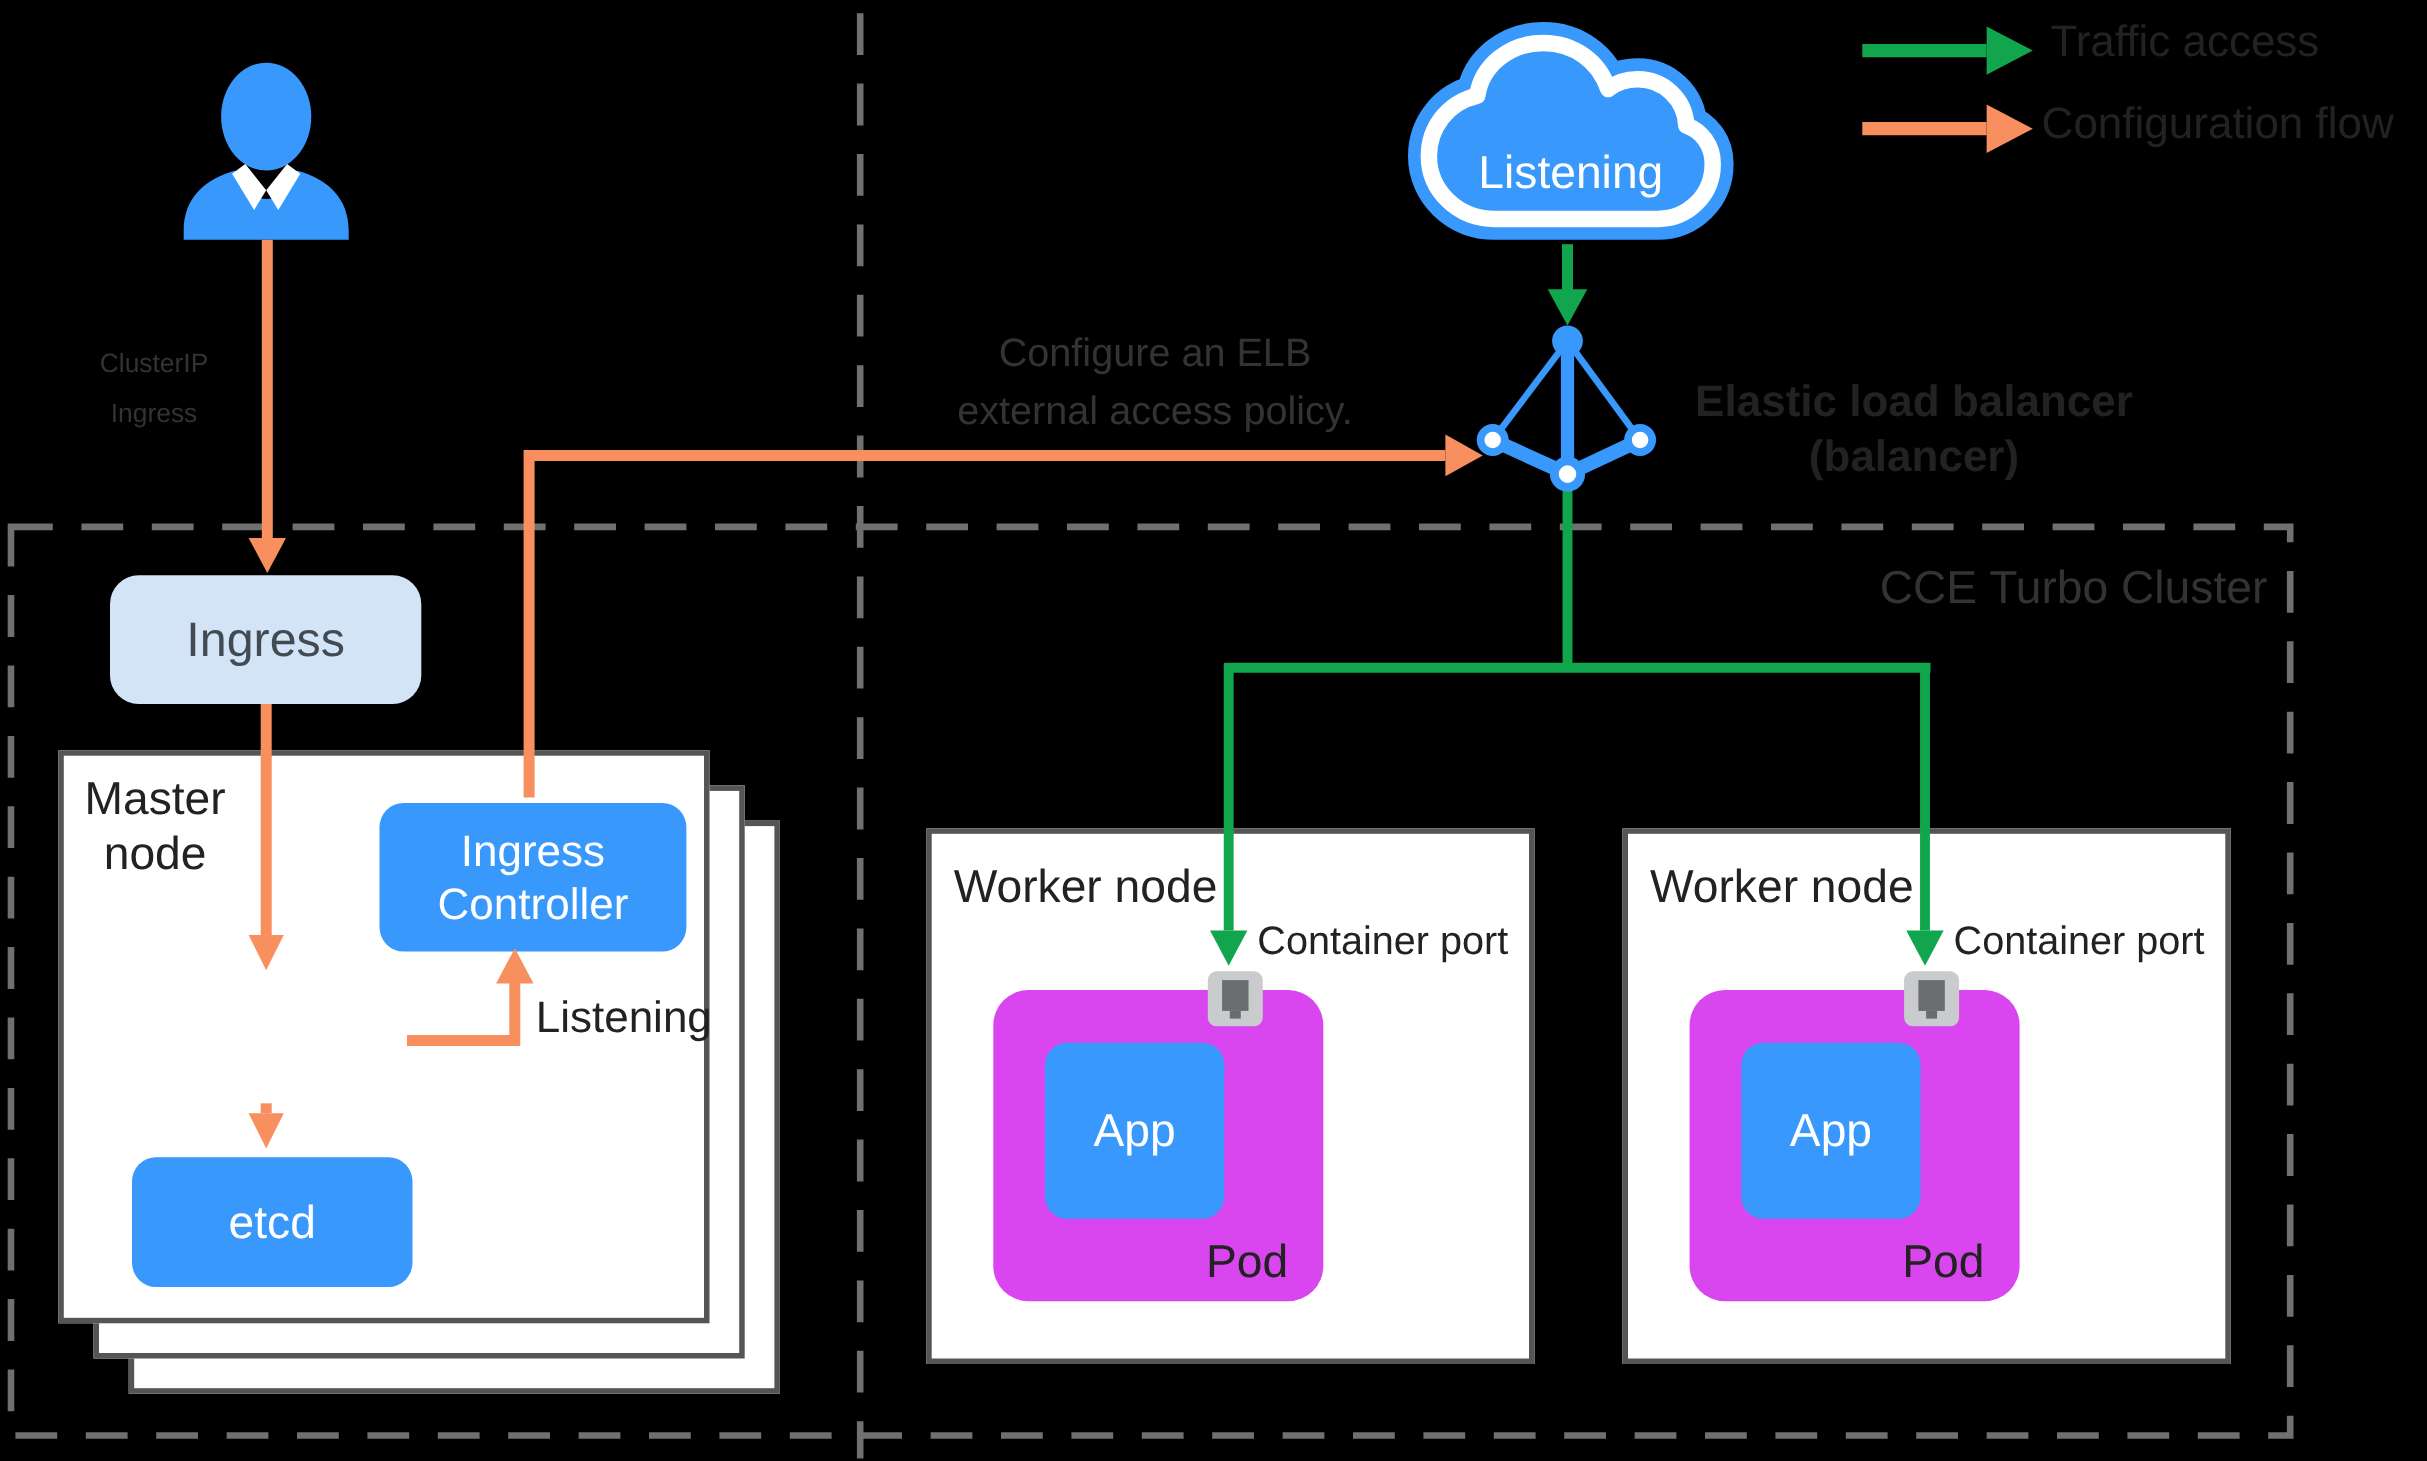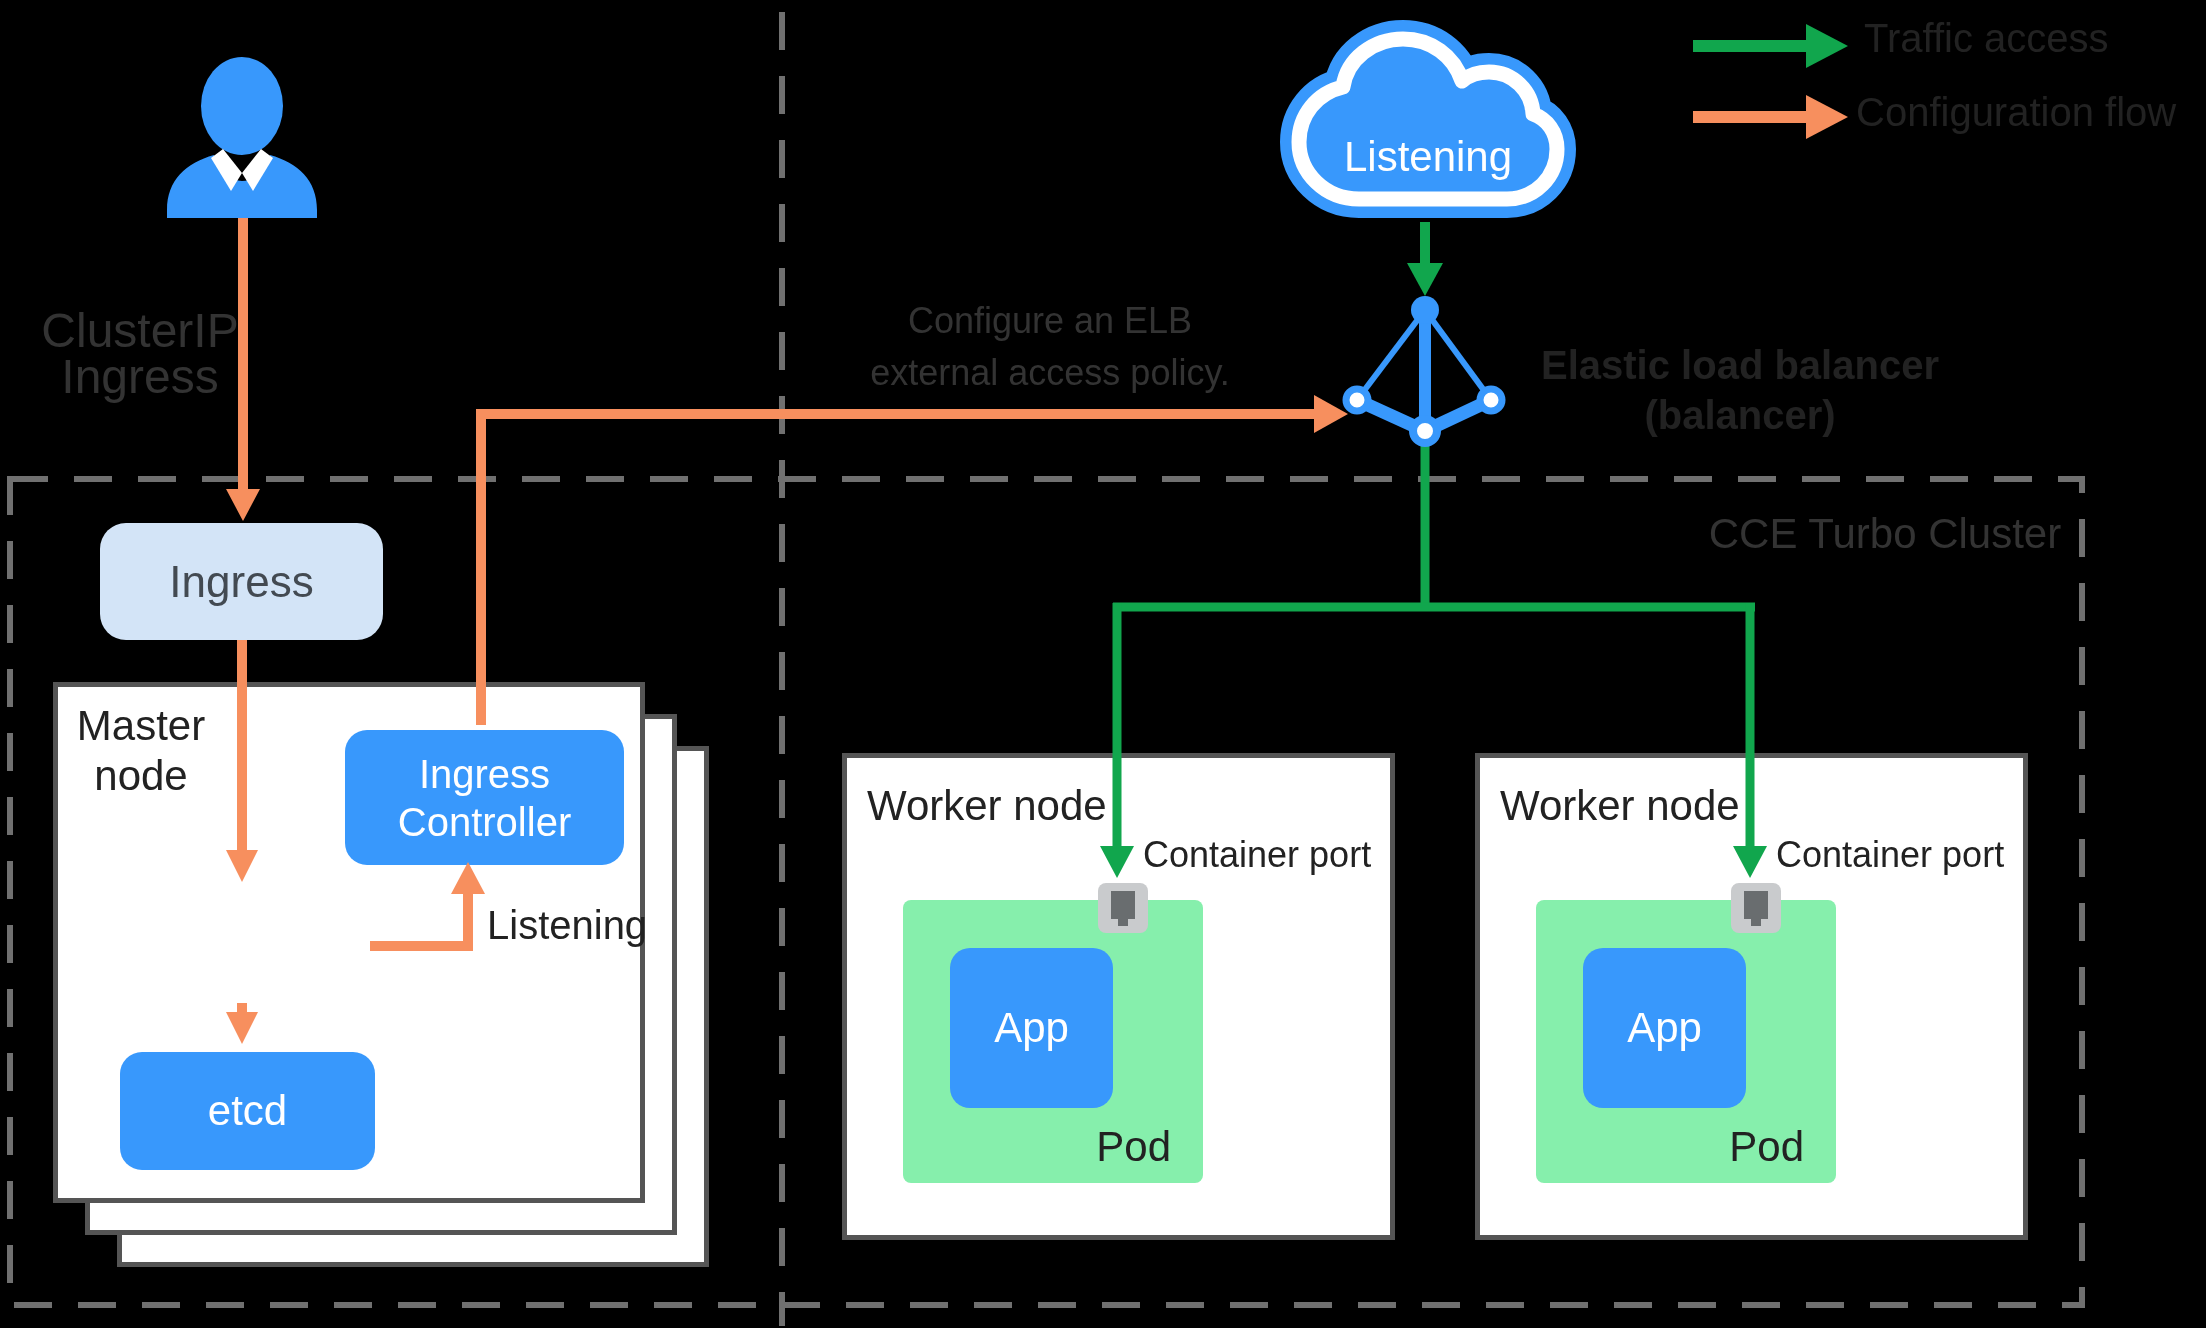--- a/index.html
+++ b/index.html
@@ -9,35 +9,35 @@
     font-family:"Liberation Sans","DejaVu Sans",sans-serif; overflow:hidden;
   }
   .lbl{position:absolute; color:#222; white-space:nowrap;}
   .center{text-align:center;}
   .blue-box{
     position:absolute; background:#3898fc; color:#fff; border-radius:22px;
     display:flex; align-items:center; justify-content:center; text-align:center;
   }
   .node-box{position:absolute; background:#fff; border:5px solid #555;}
   .worker{position:absolute; width:553px; height:487px; background:#fff; border:5px solid #555;}
-  .pod{position:absolute; left:56px; top:142px; width:300px; height:283px; background:#86efac; border-radius:8px;}
+  .pod{position:absolute; left:56px; top:142px; width:300px; height:283px; background:#d946ef; border-radius:32px;}
   .app{left:47px; top:48px; width:163px; height:160px; border-radius:20px; font-size:42px;}
   .port{position:absolute; left:195px; top:-17px; width:50px; height:50px; background:#c9cbcd; border-radius:8px;}
   .pod-lbl{position:absolute; right:32px; bottom:12px; font-size:42px; color:#222;}
   .worker-title{position:absolute; left:20px; top:24px; font-size:42px; color:#222;}
   .cport-lbl{position:absolute; left:296px; top:76px; font-size:36px; color:#222;}
   svg.overlay{position:absolute; left:0; top:0; z-index:5; pointer-events:none;}
   #internet-label{z-index:10; color:#fff; font-size:42px; width:256px; left:1300px; top:133px;}
 </style>
 </head>
 <body>
 
 <div id="canvas">
 
-  <div class="lbl center" style="left:30px; top:308px; width:220px; font-size:48px; line-height:46px; color:#333; white-space:normal;">
+  <div class="lbl center" style="left:30px; top:308px; width:220px; font-size:24px; line-height:46px; color:#333; white-space:normal;">
     <span style="display:block">ClusterIP</span>
     <span style="display:block">Ingress</span>
   </div>
 
   <div class="lbl center" style="left:830px; top:295px; width:440px; font-size:36px; line-height:52px; color:#333; white-space:normal;">
     <span style="display:block">Configure an ELB</span>
     <span style="display:block">external access policy.</span>
   </div>
 
   <div class="lbl center" style="left:1520px; top:340px; width:440px; font-size:40px; line-height:50px; font-weight:bold; white-space:normal;">

